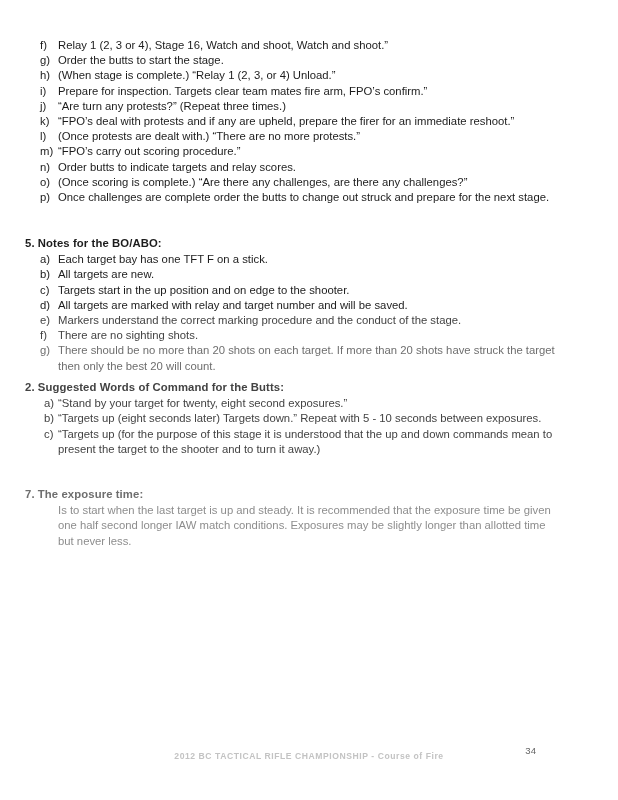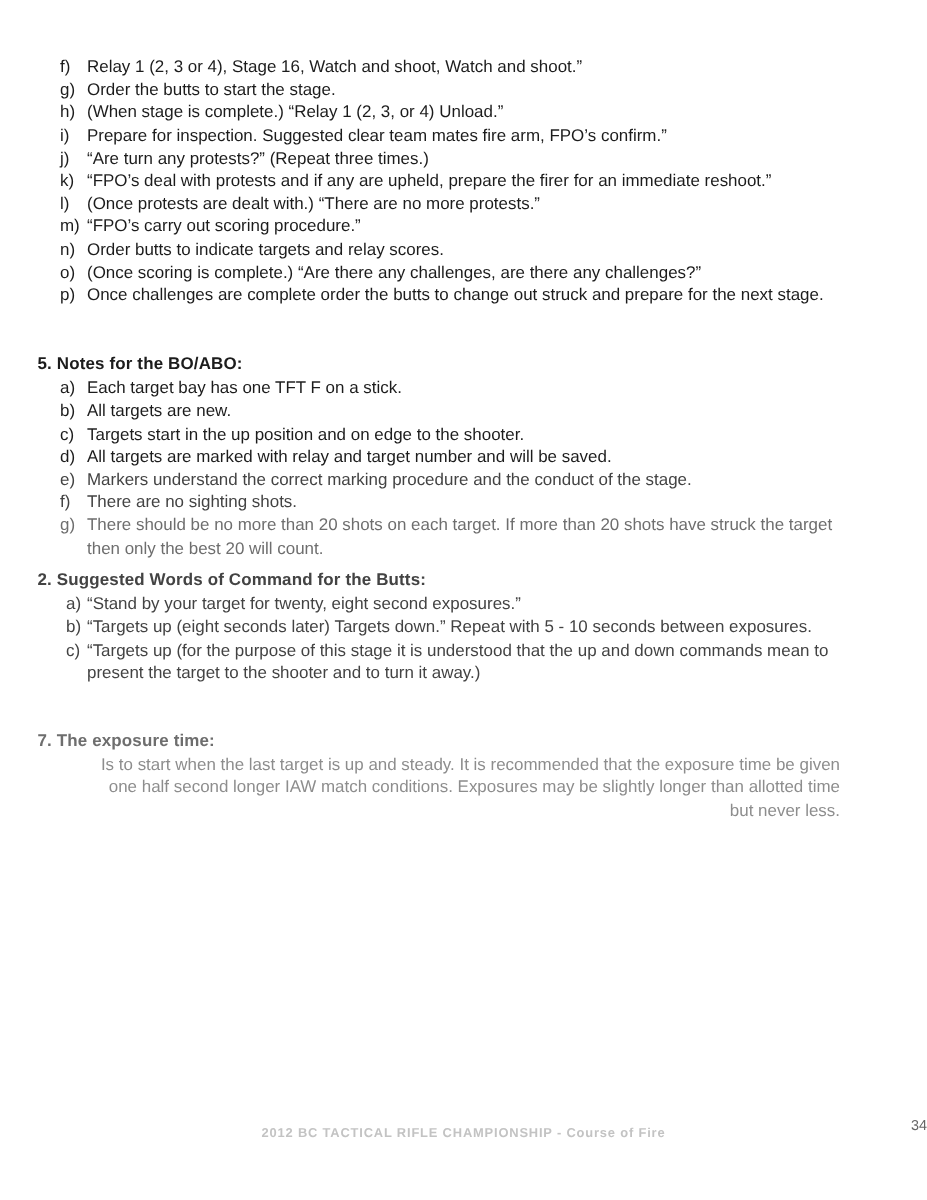--- a/index.html
+++ b/index.html
@@ -68,21 +68,21 @@
     padding-left: 58px;
     padding-right: 58px;
     color: #1a1a1a;
   }
 
   
   
   .fade-0 { color: #1c1c1c; }
   .fade-1 { color: #434343; }
   .fade-2 { color: #6e6e6e; }
-  .fade-3 { color: #8d8d8d; text-align: right; }
+  .fade-3 { color: #8d8d8d; }
 
   .blk-listA  { position: absolute; left: 0; top: 38px;  width: 618px; }
   .blk-sec5   { position: absolute; left: 0; top: 236px; width: 618px; }
   .blk-sec6   { position: absolute; left: 0; top: 380px; width: 618px; }
   .blk-sec7   { position: absolute; left: 0; top: 487px; width: 618px; }
 
   .blk-sec5 .section-heading { margin-bottom: 1px; }
   .blk-sec6 .section-heading { margin-bottom: 1px; }
   .blk-sec7 .section-heading { margin-bottom: 1px; }
 
@@ -101,20 +101,21 @@
     color: #c3c3c3;
     font-weight: bold;
     white-space: nowrap;
   }
   .page-number {
     position: absolute;
     left: 0;
     top: 745px;
     width: 618px;
     text-align: right;
+    padding-right: 82px;
     box-sizing: border-box;
     font-size: 9.6px;
     color: #666666;
   }
 </style>
 </head>
 <body>
 
 <div class="page">
 
@@ -127,21 +128,21 @@
       <li>
         <span class="marker fade-0">g)</span>
         <span class="fade-0">Order the butts to start the stage.</span>
       </li>
       <li>
         <span class="marker fade-0">h)</span>
         <span class="fade-0">(When stage is complete.) “Relay 1 (2, 3, or 4) Unload.”</span>
       </li>
       <li>
         <span class="marker fade-0">i)</span>
-        <span class="fade-0">Prepare for inspection. Suggested clear team mates fire arm, FPO’s confirm.”</span>
+        <span class="fade-0">Prepare for inspection. Targets clear team mates fire arm, FPO’s confirm.”</span>
       </li>
       <li>
         <span class="marker fade-0">j)</span>
         <span class="fade-0">“Are turn any protests?” (Repeat three times.)</span>
       </li>
       <li>
         <span class="marker fade-0">k)</span>
         <span class="fade-0">“FPO’s deal with protests and if any are upheld, prepare the firer for an immediate reshoot.”</span>
       </li>
       <li>

